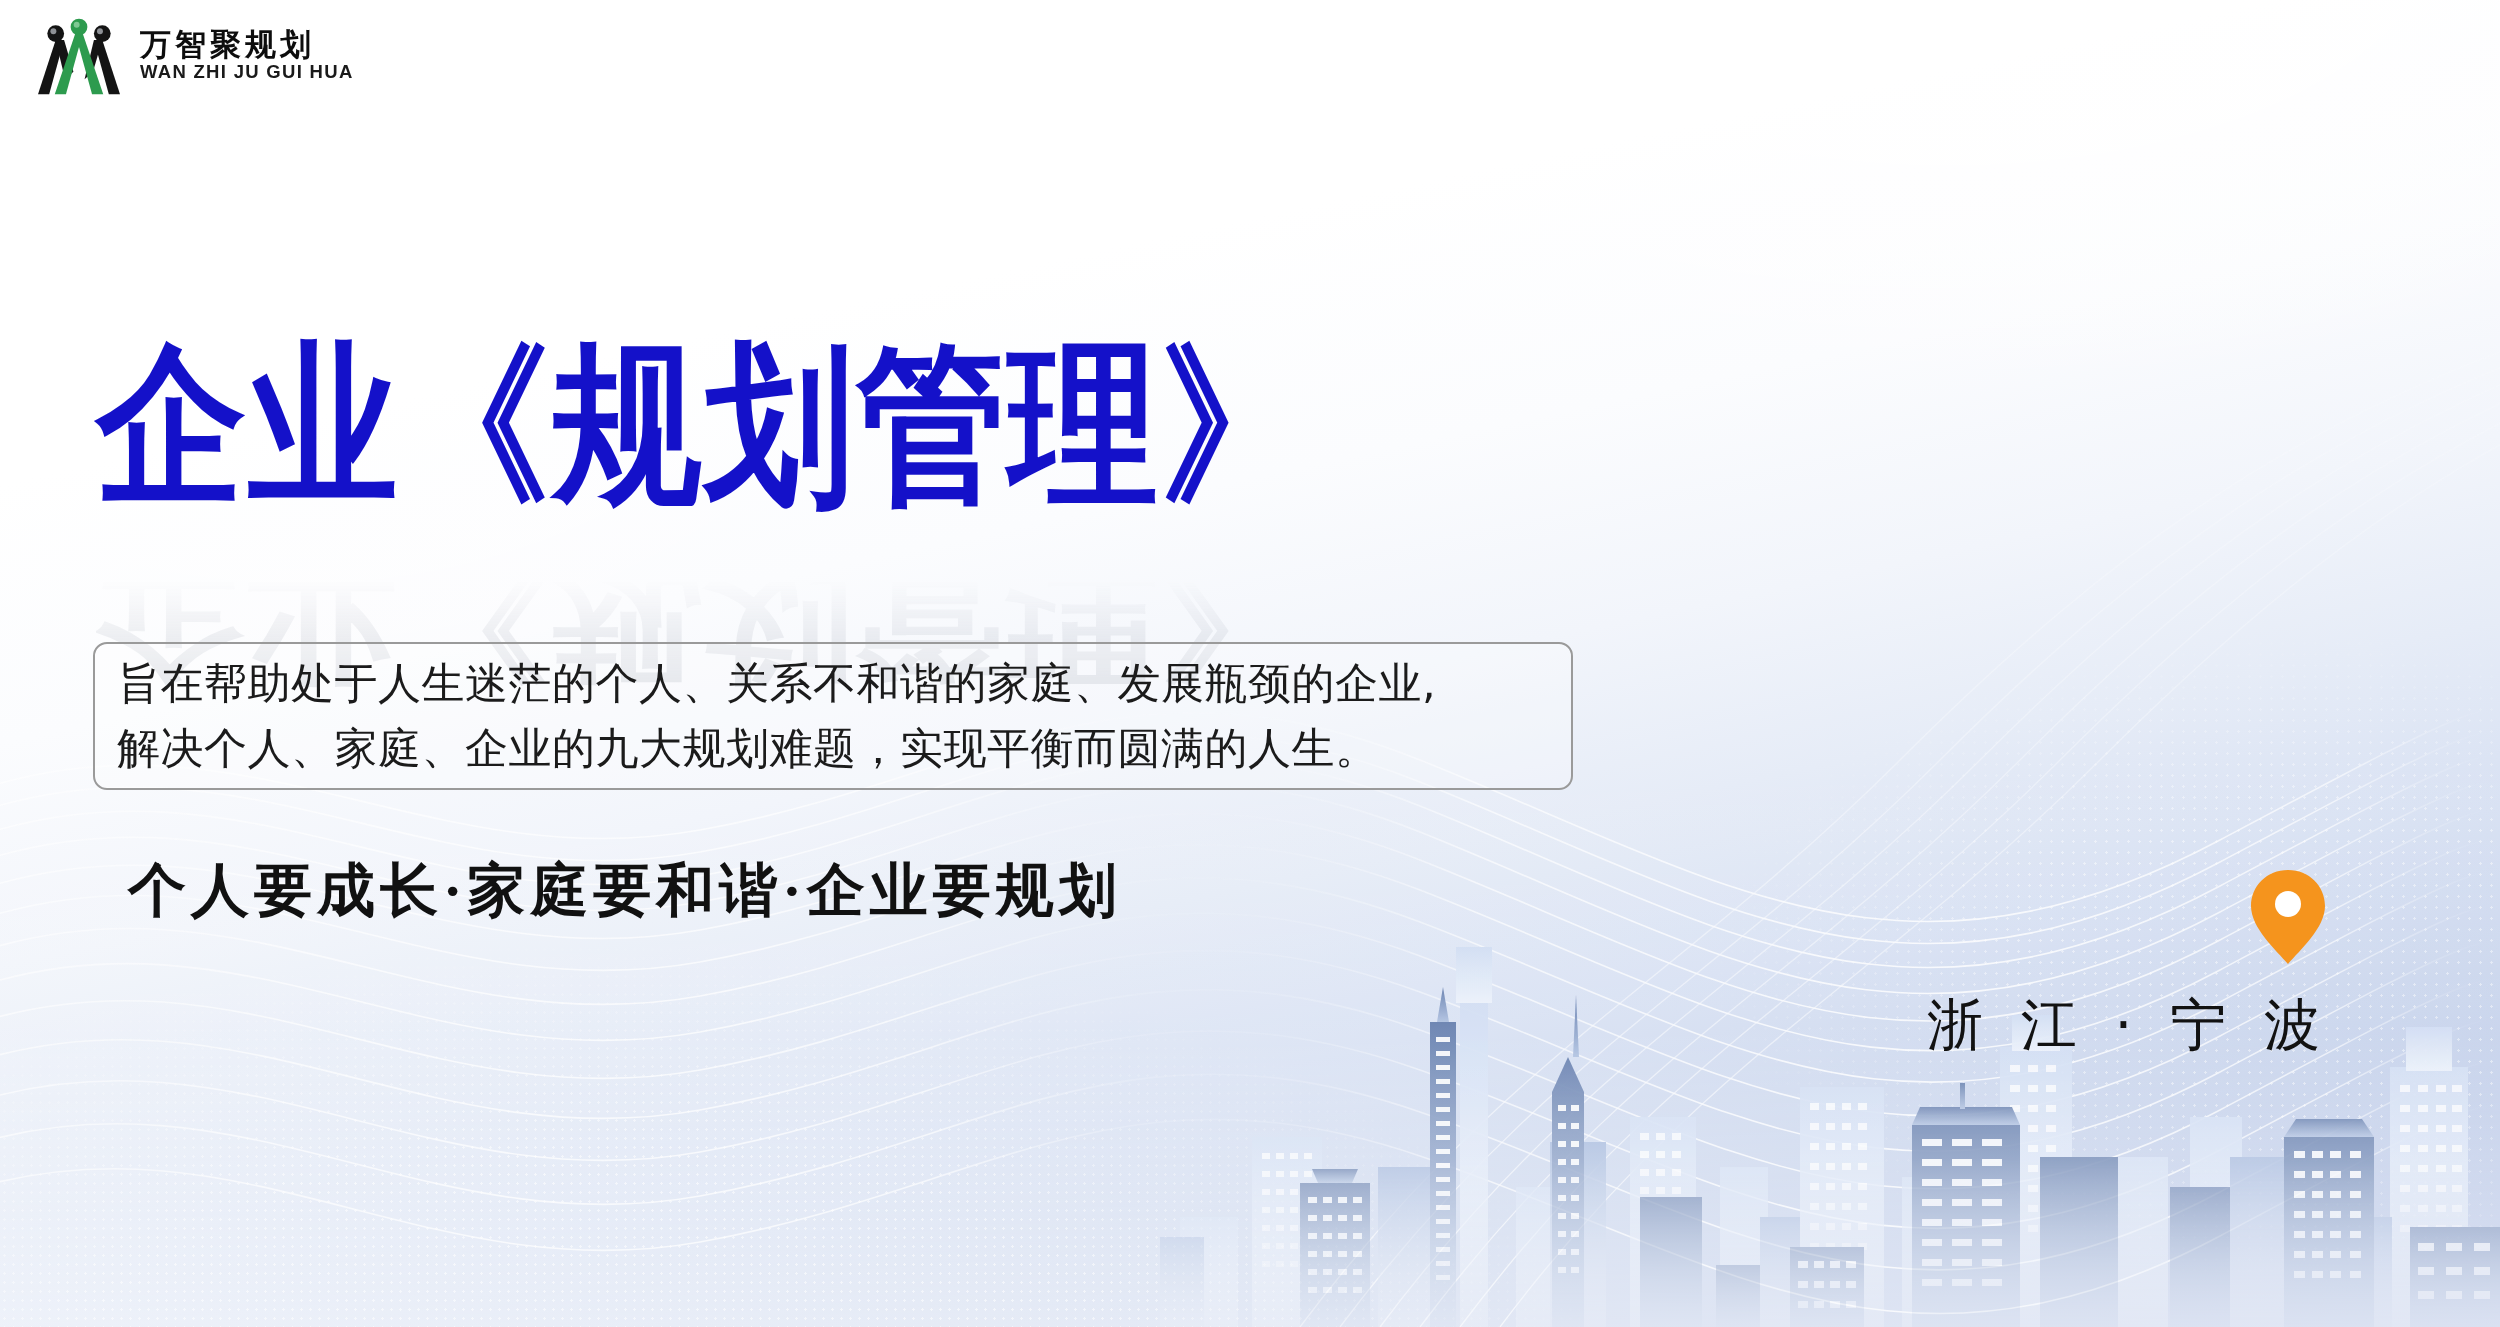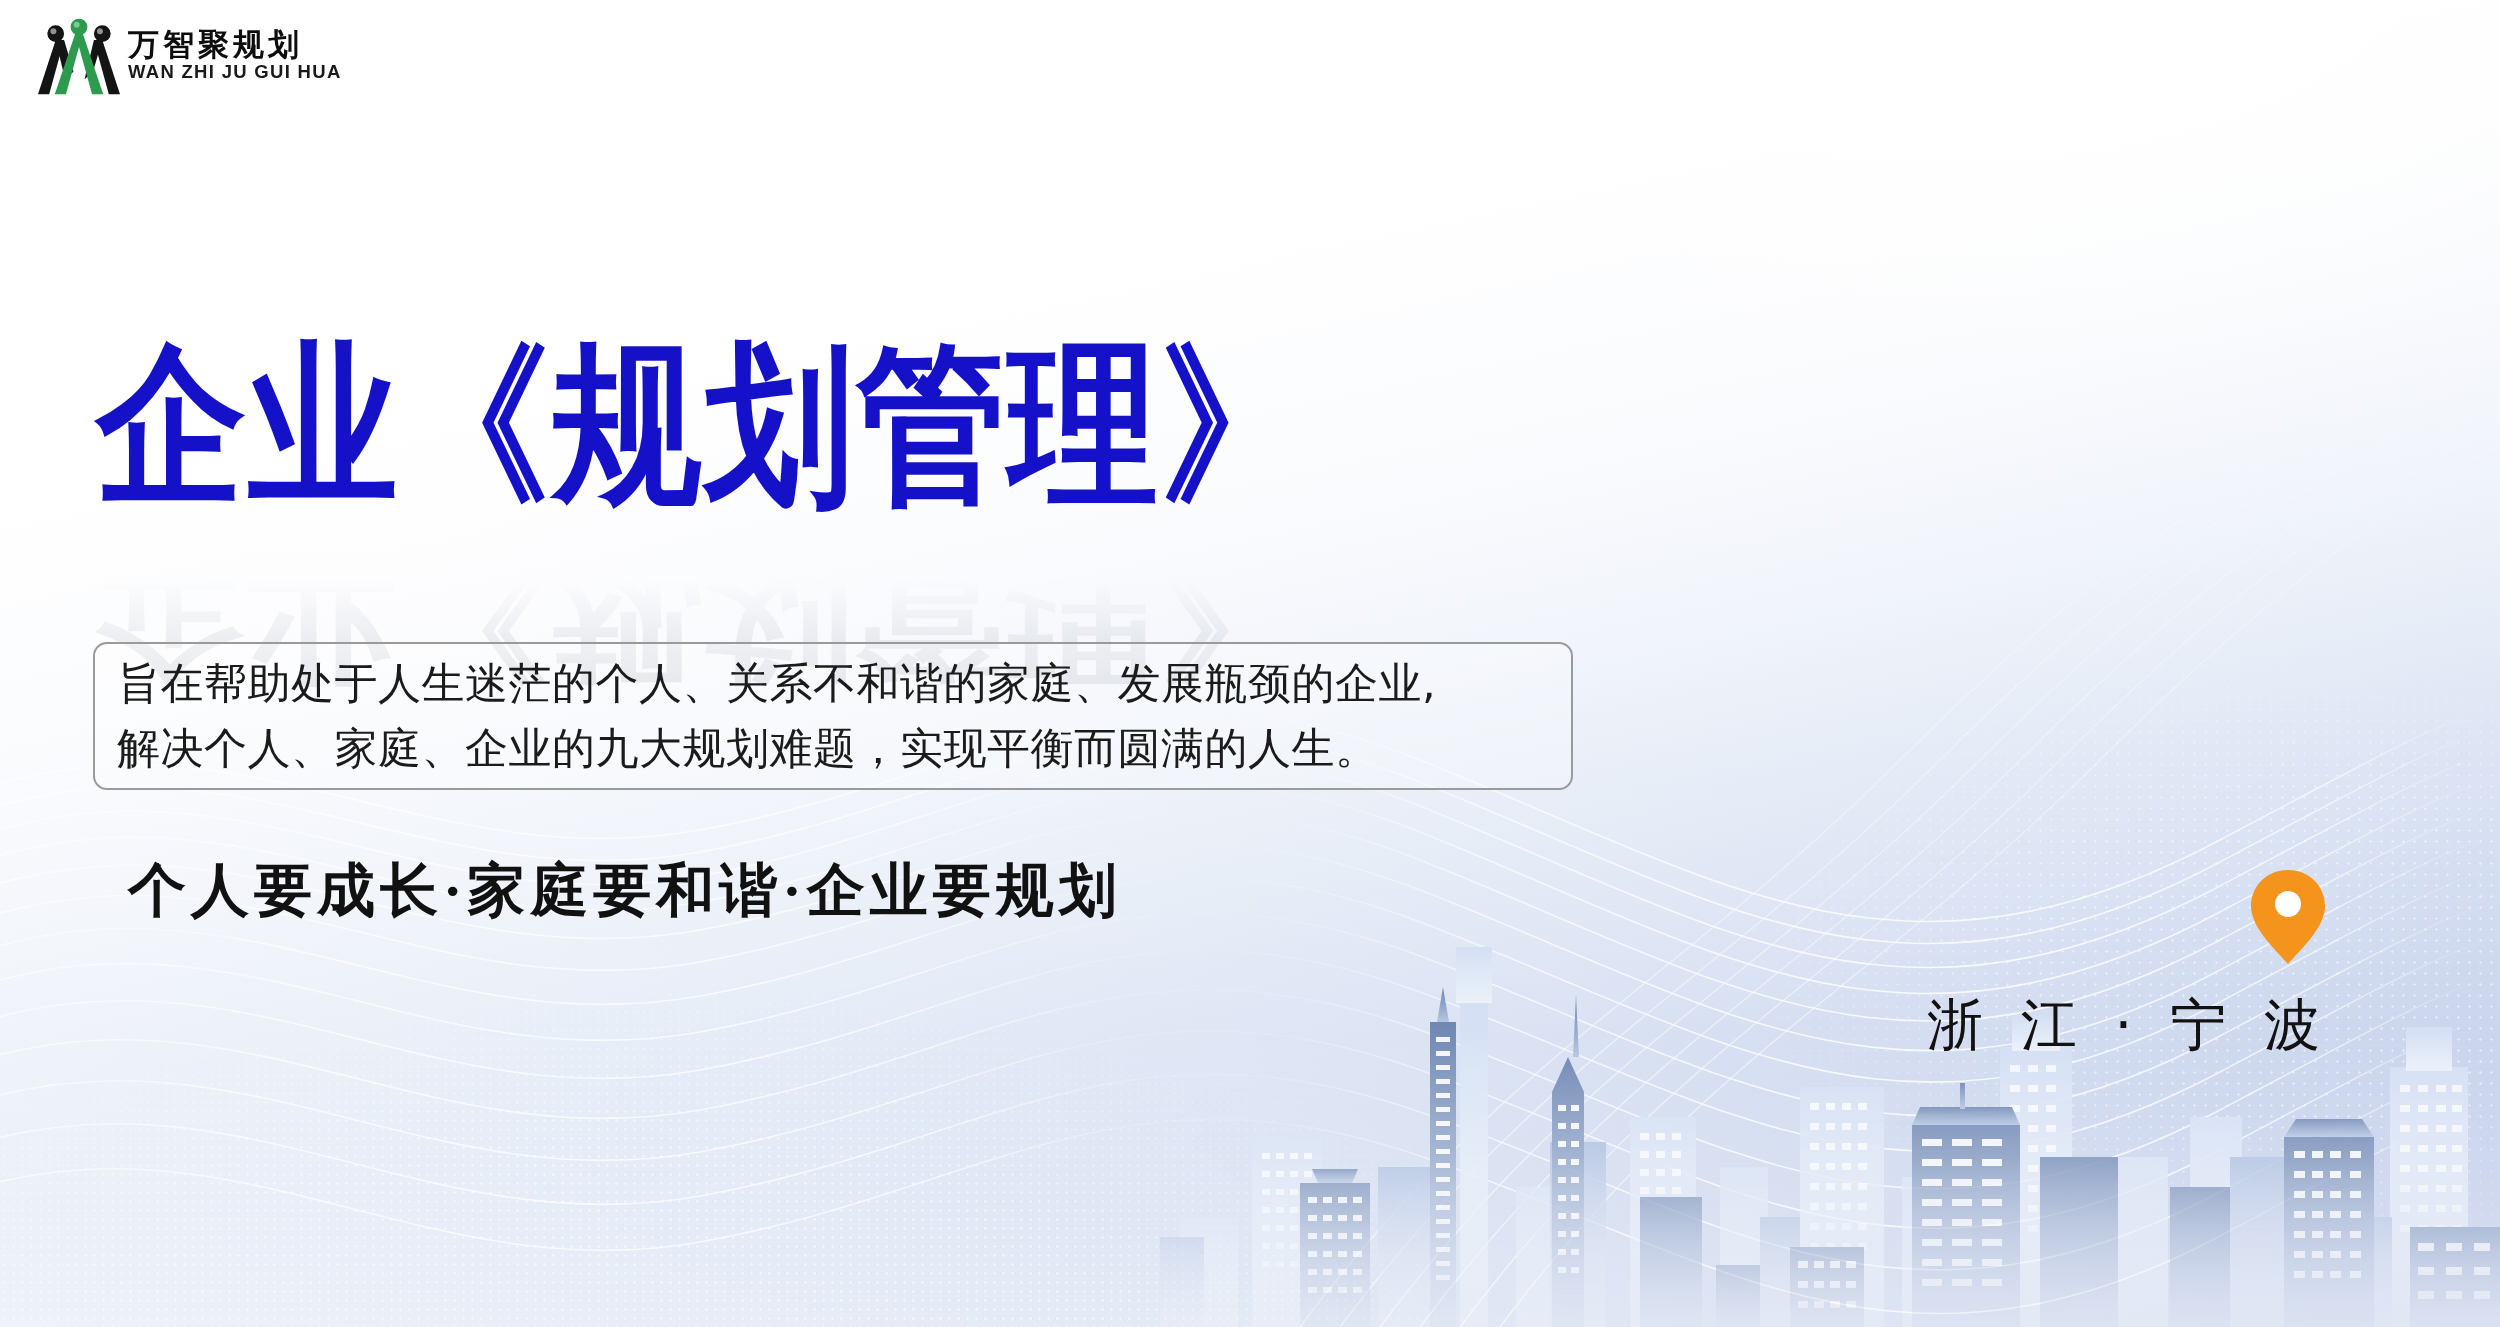--- a/index.html
+++ b/index.html
@@ -55,21 +55,21 @@
   }
 
   
   .bg-haze {
     background:linear-gradient(to top, rgba(255,255,255,.55) 0%, rgba(255,255,255,.10) 22%, rgba(255,255,255,0) 45%);
   }
 
   
   .logo-block {
     position:absolute; left:32px; top:14px;
-    display:flex; align-items:center; gap:2px;justify-content:center;
+    display:flex; align-items:center; gap:14px;justify-content:center;
   }
   .logo-mark { width:94px; height:82px; display:block; }
   .logo-text { display:flex; flex-direction:column; justify-content:center; }
   .logo-cn {
     font-family:"DejaVu Serif","Liberation Serif",serif;
     font-size:31px; letter-spacing:4px; color:#0d0d0d; line-height:1.1;
     white-space:nowrap; font-weight:600;
   }
   .logo-en {
     font-size:18.5px; letter-spacing:1.3px; color:#1a1a1a;

